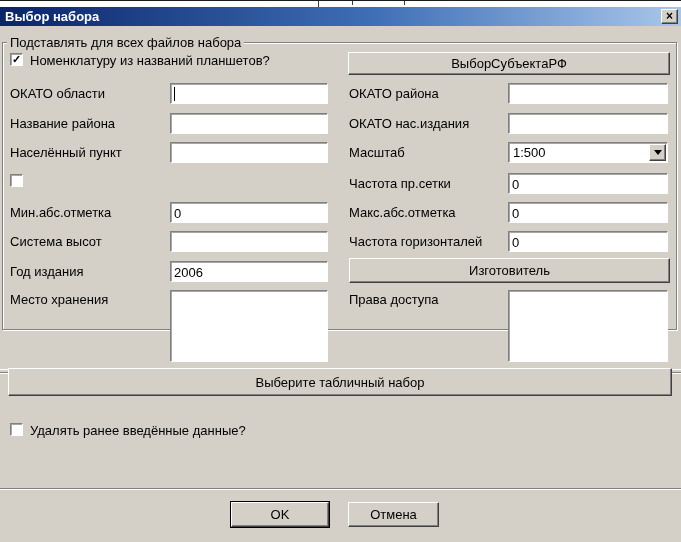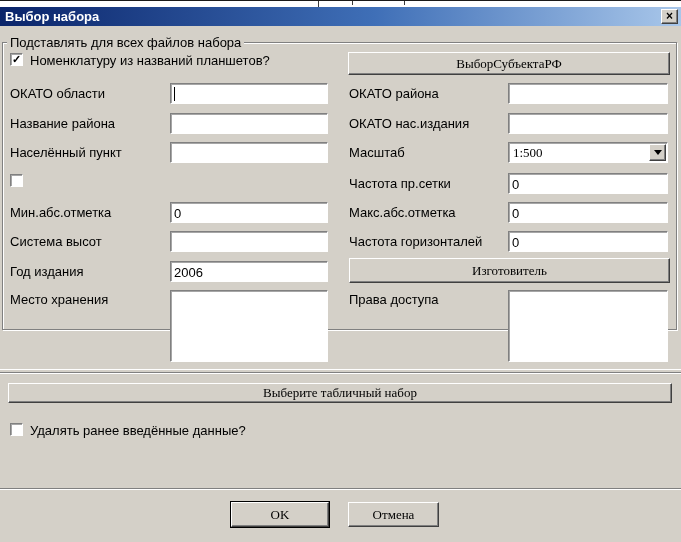--- a/index.html
+++ b/index.html
@@ -46,31 +46,31 @@
            box-shadow: inset 1px 1px 0 rgba(0,0,0,0.35); }
   input.field, textarea.field { font-family:"Liberation Sans",sans-serif; font-size:13px;
            padding:1px 3px 0 3px; outline:none; color:#000; }
   textarea.field { resize:none; height:72px; padding-top:2px; }
 
   .caret { position:absolute; width:1px; height:14px; background:#000; }
 
   .btn { position:absolute; box-sizing:border-box; background:var(--dialog-bg,#d4d0c8);
          border:1px solid; border-color:#fff #404040 #404040 #fff;
          box-shadow: inset -1px -1px 0 #808080;
-         font-family:Liberation Serif, serif; font-size:13px; color:#000;
+         font-family:Liberation Sans, sans-serif; font-size:13px; color:#000;
          display:flex; align-items:center; justify-content:center; padding:0; cursor:default; }
   .btn.default { box-shadow: inset -1px -1px 0 #808080, 0 0 0 1px #000; }
 
   .checkbox { position:absolute; width:13px; height:13px; box-sizing:border-box;
               background:var(--field-bg,#fff); border:1px solid; border-color:#808080 #fff #fff #808080;
               box-shadow: inset 1px 1px 0 rgba(0,0,0,0.35);
               display:flex; align-items:center; justify-content:center; }
   .check { font-size:11px; font-weight:bold; line-height:1; margin-top:-1px; }
 
-  .select { padding:0;font-family:Liberation Serif, serif; }
+  .select { padding:0; }
   .select-value { position:absolute; left:4px; top:2px; white-space:nowrap; }
   .select-btn { position:absolute; top:1px; right:1px; bottom:1px; width:17px;
                 background:var(--dialog-bg,#d4d0c8); box-sizing:border-box;
                 border:1px solid; border-color:#fff #404040 #404040 #fff;
                 box-shadow: inset -1px -1px 0 #808080;
                 display:flex; align-items:center; justify-content:center; }
   .select-arrow { width:0; height:0; border-left:4px solid transparent;
                   border-right:4px solid transparent; border-top:5px solid #000; }
 
   .sep { position:absolute; left:0; width:681px; box-sizing:border-box; }
@@ -153,21 +153,21 @@
       <span>Изготовитель</span>
     </button>
 
     <span class="lbl" style="left:10px;top:285px">Место хранения</span>
     <textarea class="field" style="left: 170px; top: 283px; width: 158px;"></textarea>
     <span class="lbl" style="left:349px;top:285px">Права доступа</span>
     <textarea class="field" style="left: 508px; top: 283px; width: 160px;"></textarea>
 
     <div class="sep sep1"></div>
 
-    <button class="btn" style="left:8px;top:376px;width:664px;height:20px">
+    <button class="btn" style="left:8px;top:361px;width:664px;height:28px">
       <span>Выберите табличный набор</span>
     </button>
     <div class="checkbox" style="left:10px;top:416px">
       <span class="check"></span>
     </div>
     <span class="lbl" style="left:30px;top:416px">Удалять ранее введённые данные?</span>
 
     <div class="sep sep2"></div>
 
     <button class="btn default" style="left:231px;top:495px;width:98px;height:25px">

